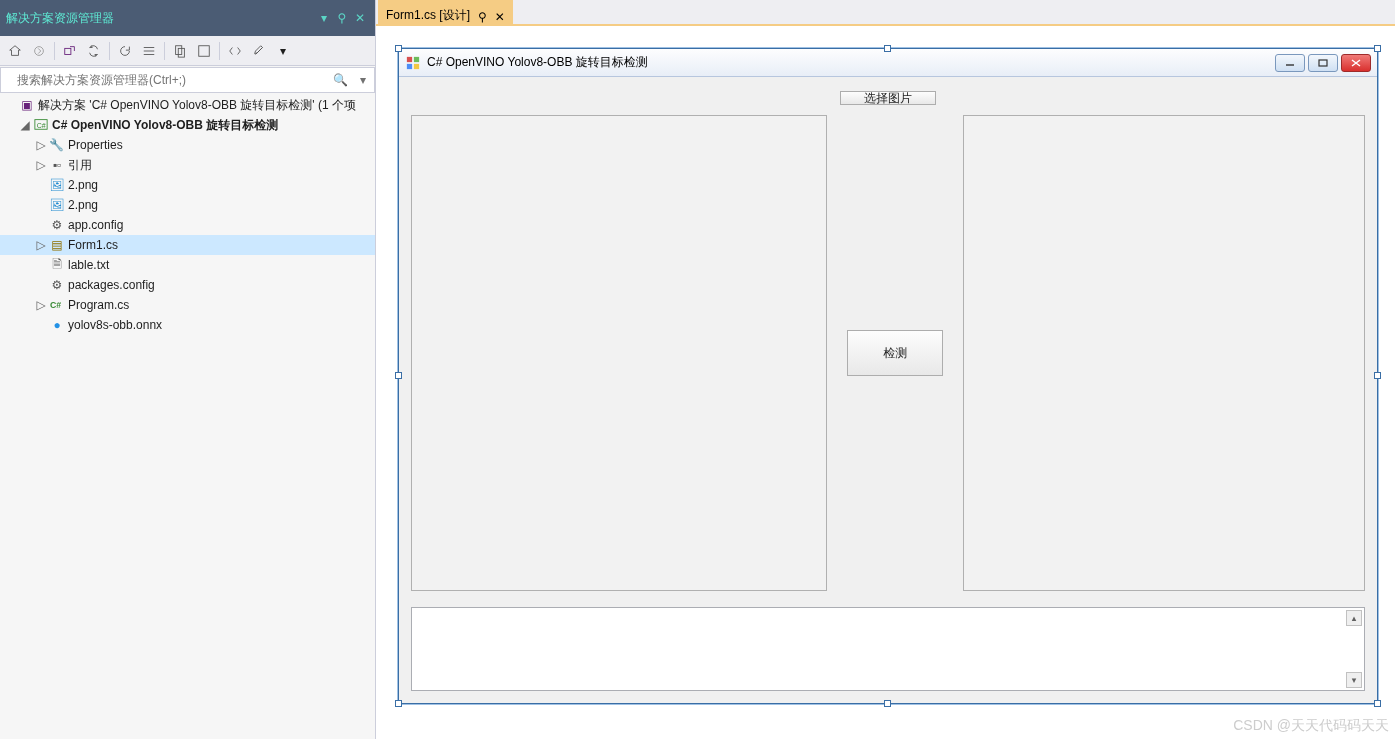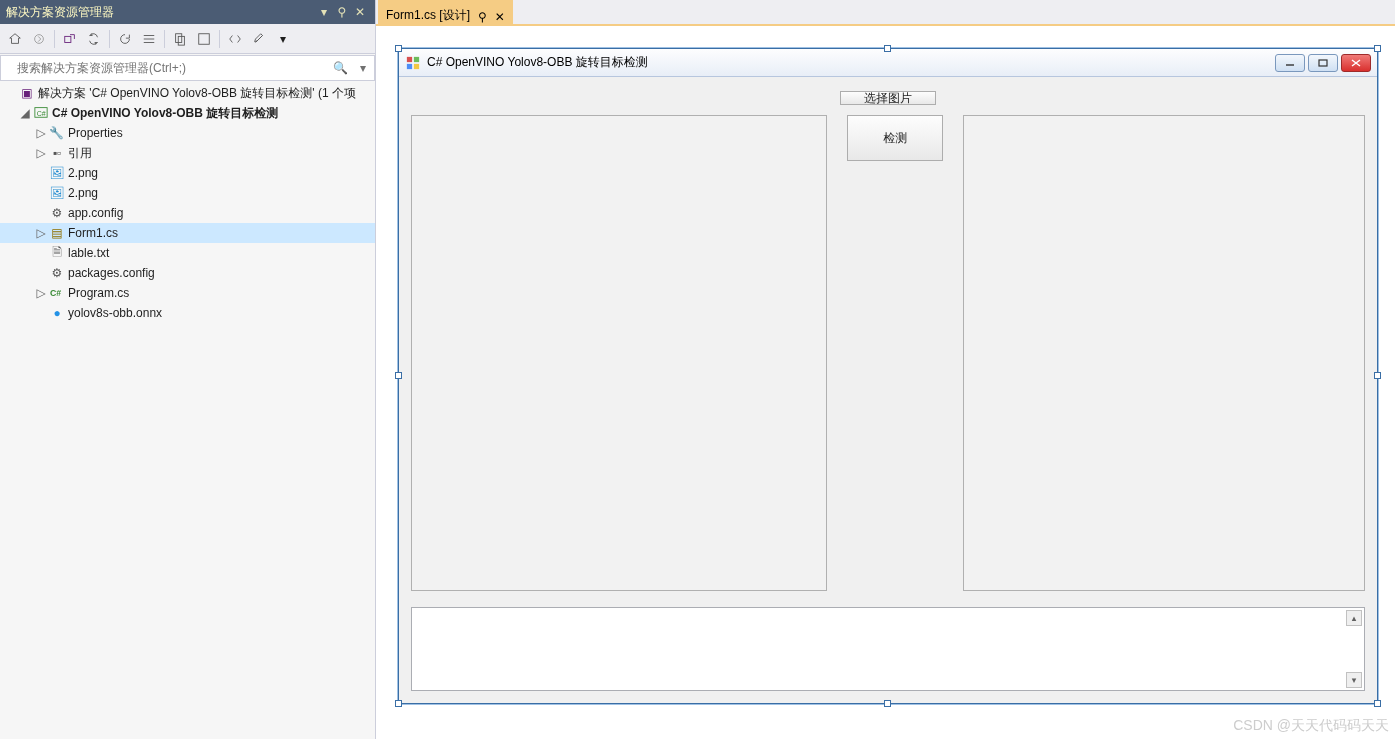--- a/index.html
+++ b/index.html
@@ -3,21 +3,21 @@
 <meta charset="utf-8">
 <style>
 * { box-sizing: border-box; font-family: "Microsoft YaHei", "Segoe UI", sans-serif; }
 body { margin: 0; padding: 0; width: 1395px; height: 739px; background: #fff; overflow: hidden; font-size: 12px; color: #1e1e1e; }
 
 .root { display: flex; width: 100%; height: 100%; }
 
 
 .left { width: 376px; height: 100%; display: flex; flex-direction: column; background: #f5f5f5; border-right: 1px solid #cccedb; }
 
-.panel-title { height: 24px; background: #4b5c74; color: #fef9c3; display: flex; align-items: center; padding: 0 6px; font-size: 12px; }
+.panel-title { height: 36px; background: #4b5c74; color: #5eead4; display: flex; align-items: center; padding: 0 6px; font-size: 12px; }
 .panel-title span.lbl { flex: 1; }
 .panel-title .btn { width: 18px; text-align: center; cursor: pointer; opacity: .85; }
 
 .toolbar { height: 30px; background: #eeeef2; display: flex; align-items: center; padding: 0 4px; gap: 2px; border-bottom: 1px solid #cccedb; }
 .toolbar .tbtn { width: 22px; height: 22px; display: flex; align-items: center; justify-content: center; border: 1px solid transparent; border-radius: 2px; cursor: pointer; }
 .toolbar .sep { width: 1px; height: 18px; background: #cccedb; margin: 0 2px; }
 
 .searchbar { height: 26px; display: flex; align-items: center; background: #fff; border: 1px solid #cccedb; margin: 1px 0 0 0; }
 .searchbar input { flex: 1; border: 0; outline: 0; padding: 0 16px; font-size: 12px; color: #6d6d6d; background: transparent; }
 .searchbar .s-icon { width: 22px; text-align: center; color: #717171; }
@@ -62,21 +62,21 @@
 .winform-title .ttl { flex: 1; font-size: 12px; color: #000; }
 .winbtns { display:flex; gap:3px; }
 .winbtns div { width:30px; height:18px; border:1px solid #7a98bd; border-radius:3px; display:flex; align-items:center; justify-content:center; background:linear-gradient(to bottom,#f3f7fc,#cfe0f3); font-size:11px; cursor:pointer; }
 .winbtns .wclose { background:linear-gradient(to bottom,#f07a78,#d9302e); color:#fff; border-color:#9e2b2b;}
 
 .winform-body { padding: 14px 12px 12px 12px; }
 
 .wf-row1 { display:flex; justify-content:center; margin-bottom:10px; }
 .wf-btn { min-width:96px; height:14px; border:1px solid #adadad; background:linear-gradient(to bottom,#fdfdfd,#e8e8e8); display:flex; align-items:center; justify-content:center; font-size:12px; cursor:pointer; }
 
-.wf-row2 { display:flex; gap:20px; align-items:flex-start; }
+.wf-row2 { display:flex; gap:20px; align-items:center; }
 .wf-pic { border:1px solid #b0b0b0; background:#f2f2f2; }
 .wf-pic.left-pic { width:430px; height:476px; }
 .wf-pic.right-pic { width:415px; height:476px; }
 .wf-detect { width:64px; height:46px; }
 
 .wf-textarea { margin-top:16px; border:1px solid #abadb3; background:#fff; height:84px; position:relative; }
 .wf-textarea .scroll { position:absolute; right:2px; top:2px; bottom:2px; width:16px; display:flex; flex-direction:column; justify-content:space-between; }
 .wf-textarea .scroll div { width:16px; height:16px; border:1px solid #c1c1c1; background:#efefef; font-size:9px; display:flex; align-items:center; justify-content:center; color:#606060; }
 
 

